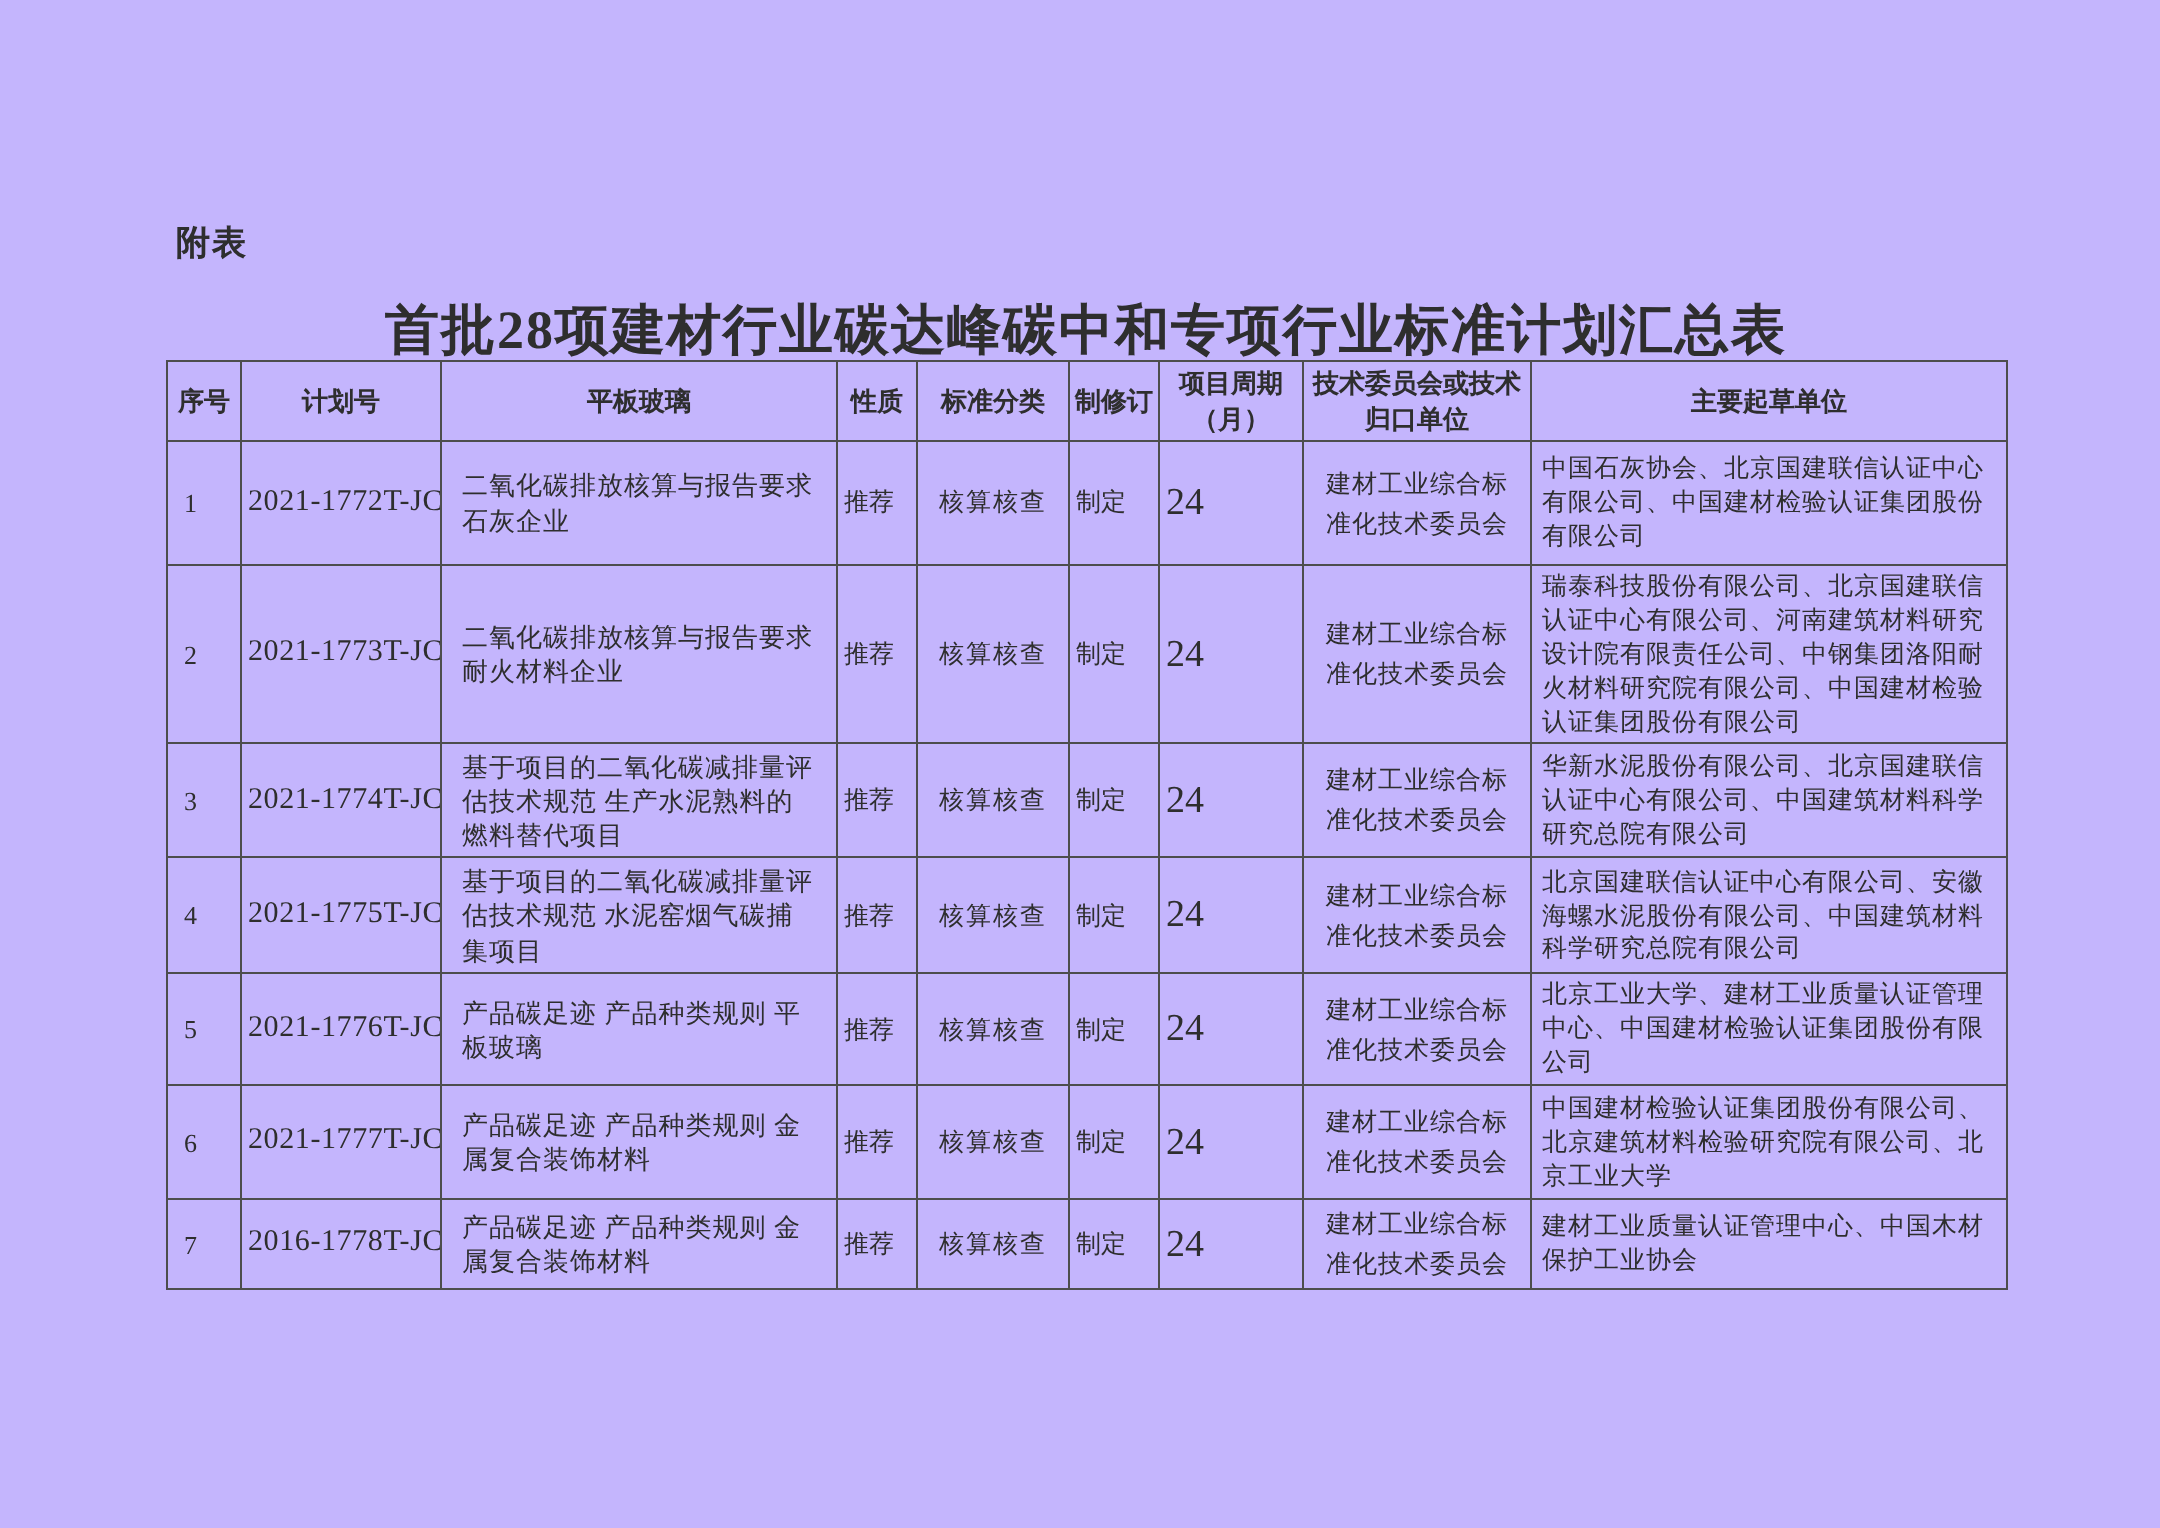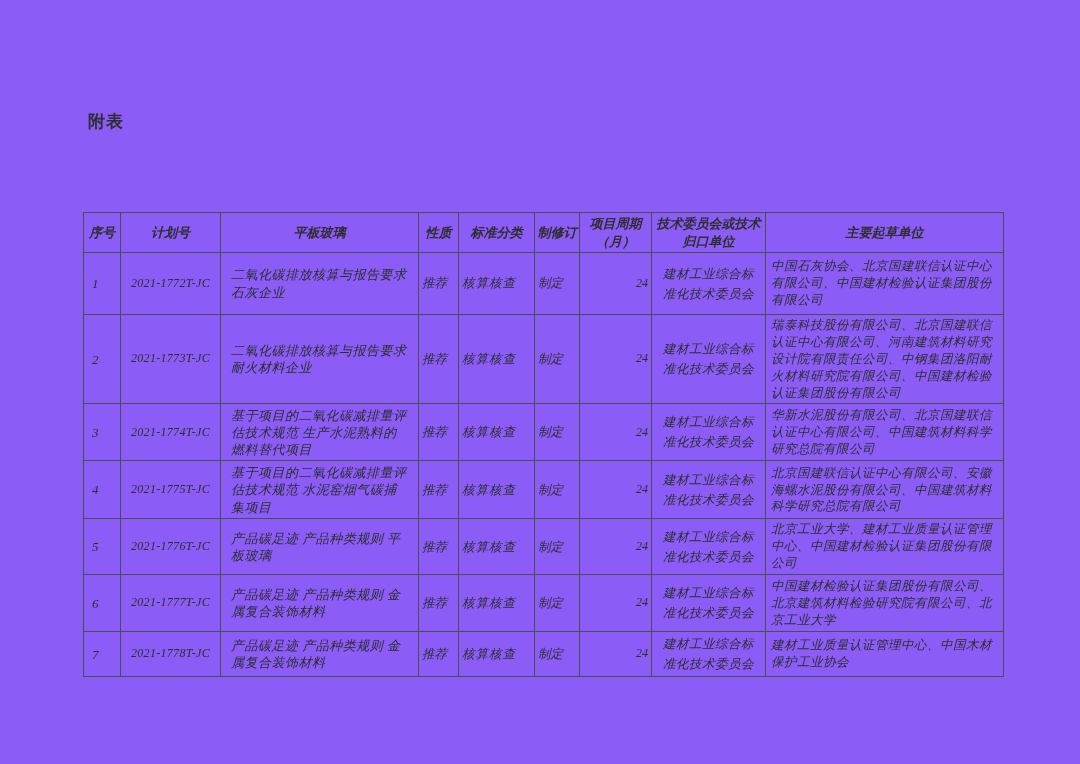--- a/index.html
+++ b/index.html
@@ -6,21 +6,21 @@
   html, body { margin: 0; padding: 0; }
   body {
     width: 1080px; height: 764px;
     background: #ffffff;
     font-family: "Liberation Serif", "DejaVu Serif", serif;
     color: #2e2e2e;
   }
   .page {
     position: relative;
     width: 1080px; height: 764px;
-    background: #8b5cf6;
+    background: #c4b5fd;
     overflow: hidden;
   }
   .annex-label {
     position: absolute;
     left: 88px; top: 110px;
     font-size: 17px;
     font-weight: bold;
     letter-spacing: 1px;
   }
   .doc-title {
@@ -28,58 +28,58 @@
     left: 83px; top: 147px;
     width: 920px;
     text-align: center;
     font-size: 27px;
     font-weight: bold;
     letter-spacing: 1px;
     white-space: nowrap;
   }
   table.std-table {
     position: absolute;
-    left: 83px; top: 212px;
+    left: 83px; top: 180px;
     width: 920px;
     border-collapse: collapse;
     table-layout: fixed;
-    font-style: italic;
   }
   .std-table th, .std-table td {
     border: 1px solid #4d4d4d;
     padding: 2px 3px;
     vertical-align: middle;
     overflow: hidden;
   }
   .std-table th {
     font-size: 13px;
     font-weight: bold;
     text-align: center;
     line-height: 1.35;
     padding: 2px 2px;
   }
   .std-table td { font-size: 12.5px; line-height: 1.32; }
   tr.header-row { height: 40px; }
   td.cell-seq { text-align: left; padding-left: 8px; font-size: 13px; }
-  td.cell-plan { text-align: center; font-size: 12px; letter-spacing: 0.3px; white-space: nowrap; }
+  td.cell-plan { text-align: left; font-size: 15px; letter-spacing: 0.3px; white-space: nowrap; }
   td.cell-project { font-size: 13px; padding: 2px 10px; letter-spacing: 0.5px; }
   td.cell-nature { text-align: left; }
-  td.cell-category { text-align: left; letter-spacing: 1px; }
+  td.cell-category { text-align: center; letter-spacing: 1px; }
   td.cell-revision { text-align: left; }
-  td.cell-period { text-align: right; font-size: 12px; }
+  td.cell-period { text-align: left; font-size: 19px; }
   td.cell-committee { text-align: center; padding: 2px 5px; line-height: 1.6; letter-spacing: 0.5px; }
   td.cell-drafters { text-align: left; padding: 2px 5px; line-height: 1.35; letter-spacing: 0.5px; }
 </style>
 </head>
 <body>
 
 <div class="page">
 
   <div class="annex-label">附表</div>
 
+  <div class="doc-title">首批28项建材行业碳达峰碳中和专项行业标准计划汇总表</div>
 
   <table class="std-table">
     <colgroup>
       <col style="width:37px">
         <col style="width:100px">
         <col style="width:198px">
       <col style="width:40px">
         <col style="width:76px">
         <col style="width:45px">
       <col style="width:72px">
@@ -161,21 +161,21 @@
         <td class="cell-project">产品碳足迹 产品种类规则 金属复合装饰材料</td>
         <td class="cell-nature">推荐</td>
         <td class="cell-category">核算核查</td>
         <td class="cell-revision">制定</td>
         <td class="cell-period">24</td>
         <td class="cell-committee">建材工业综合标准化技术委员会</td>
         <td class="cell-drafters">中国建材检验认证集团股份有限公司、北京建筑材料检验研究院有限公司、北京工业大学</td>
       </tr>
       <tr style="height:35px">
         <td class="cell-seq">7</td>
-        <td class="cell-plan">2021-1778T-JC</td>
+        <td class="cell-plan">2016-1778T-JC</td>
         <td class="cell-project">产品碳足迹 产品种类规则 金属复合装饰材料</td>
         <td class="cell-nature">推荐</td>
         <td class="cell-category">核算核查</td>
         <td class="cell-revision">制定</td>
         <td class="cell-period">24</td>
         <td class="cell-committee">建材工业综合标准化技术委员会</td>
         <td class="cell-drafters">建材工业质量认证管理中心、中国木材保护工业协会</td>
       </tr>
     </tbody>
   </table>

